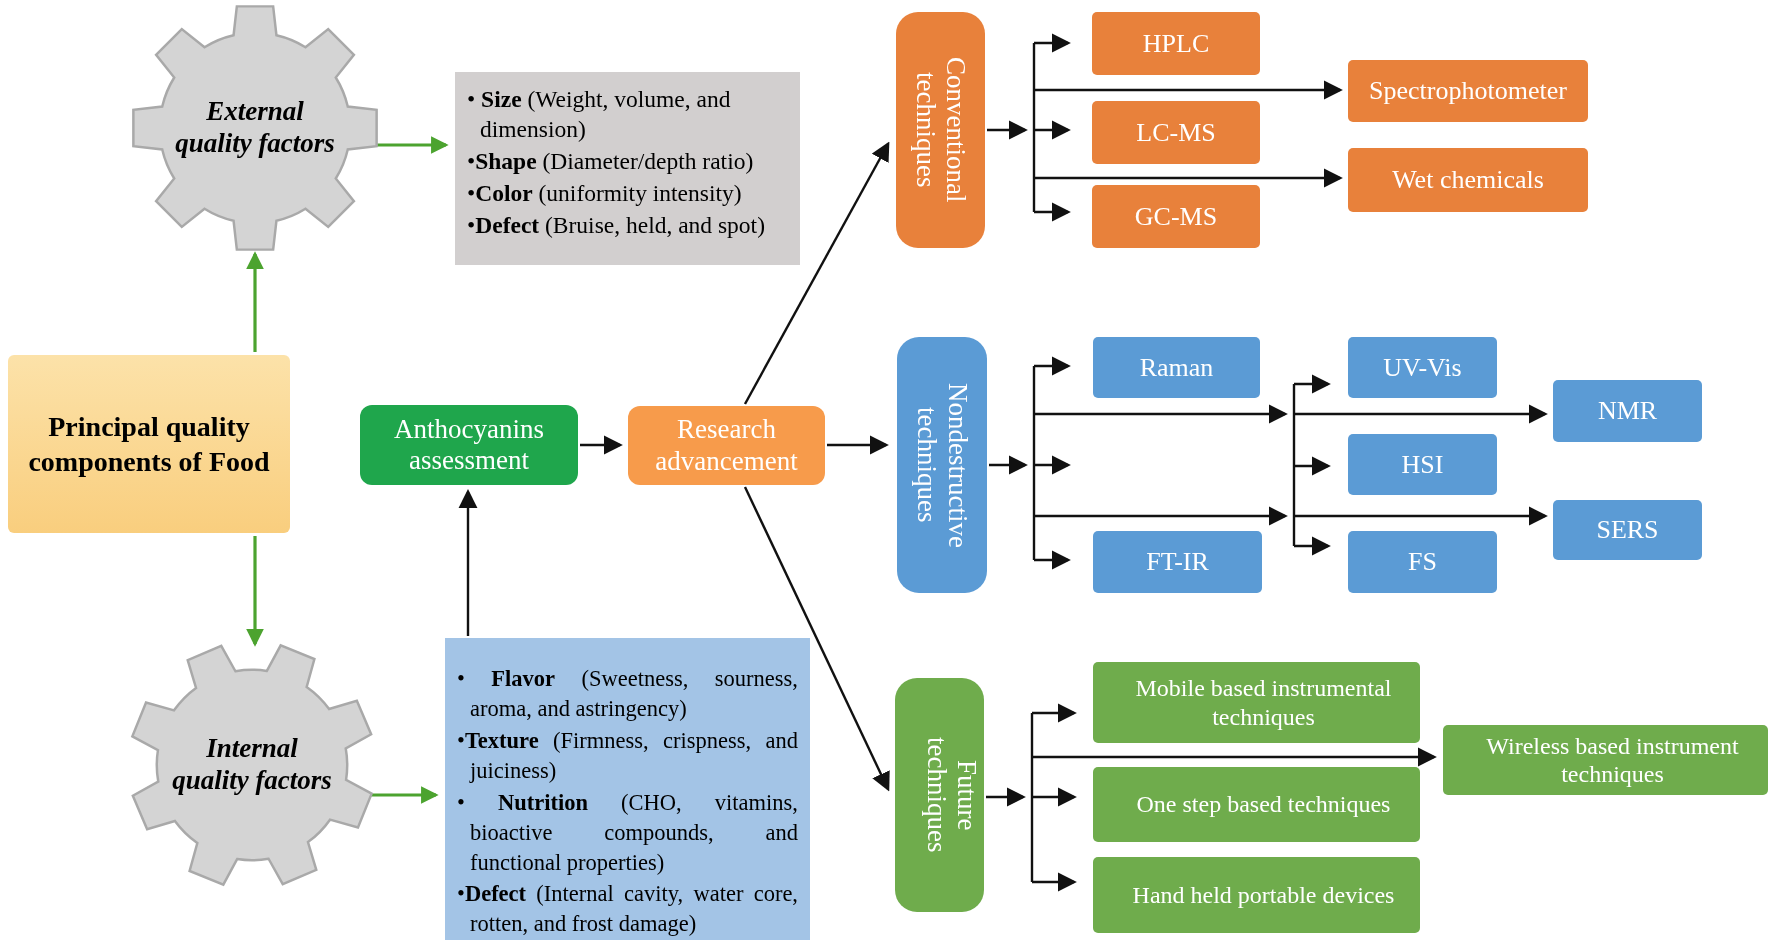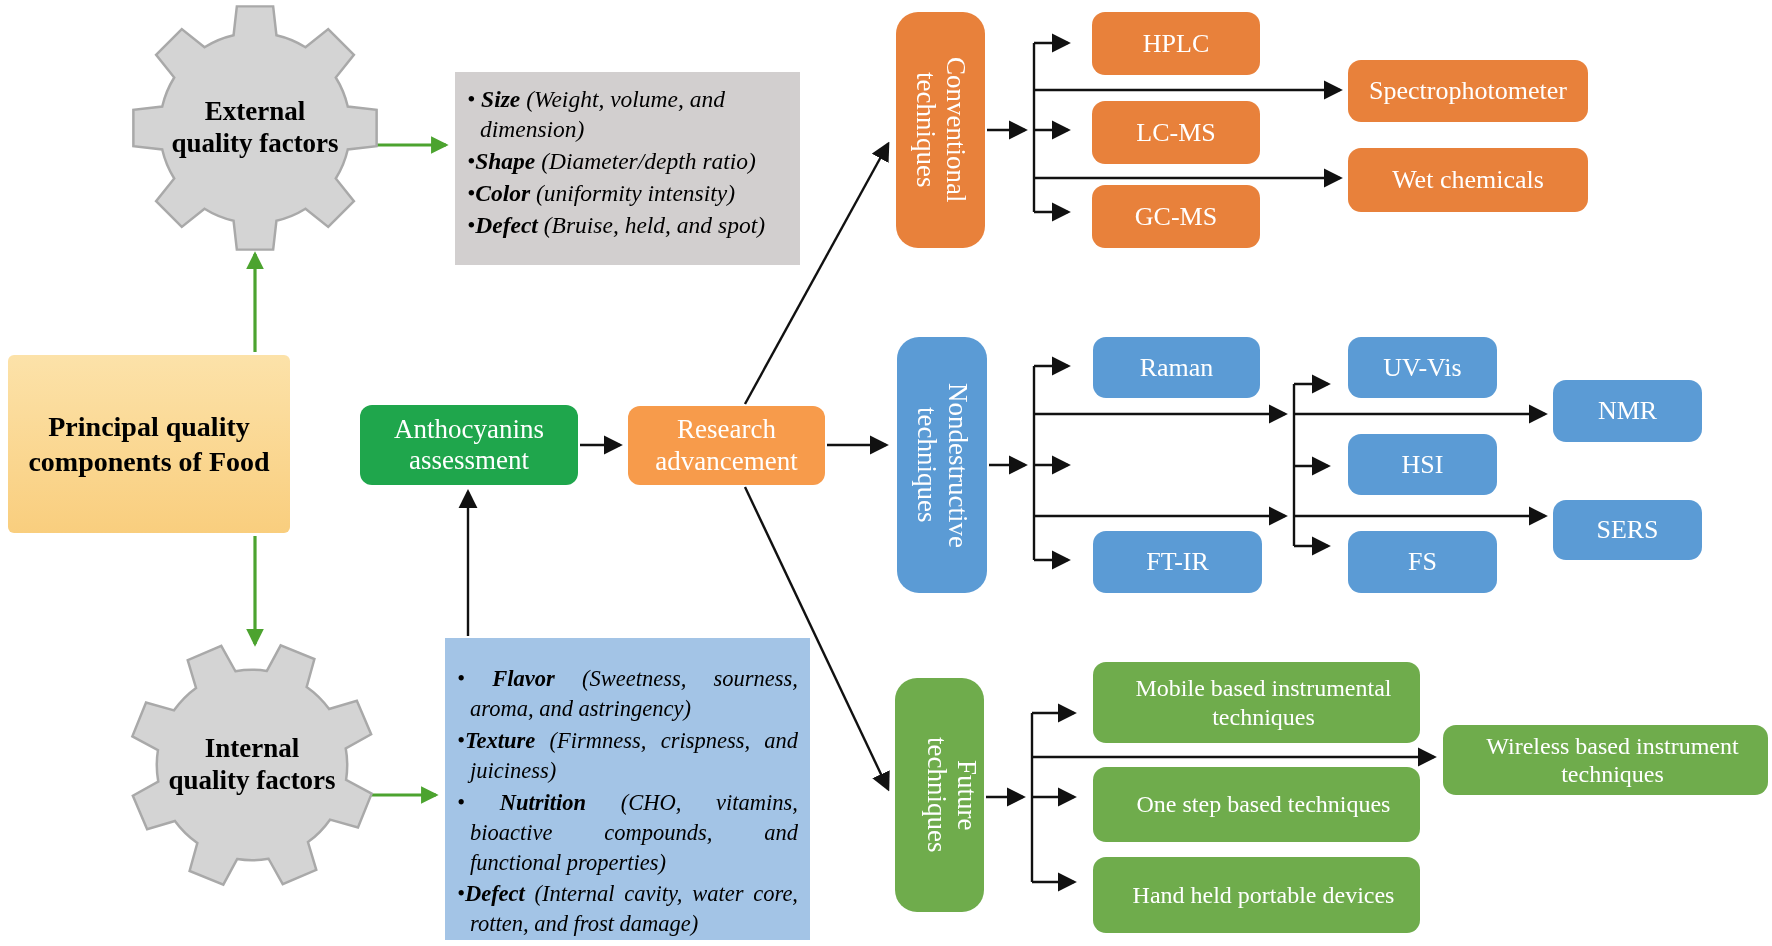--- a/index.html
+++ b/index.html
@@ -2,39 +2,39 @@
 <html><head>
 <meta charset="utf-8">
 <style>
   html,body{margin:0;padding:0;background:#fff;}
   body{width:1772px;height:946px;overflow:hidden;
        font-family:"Liberation Serif","DejaVu Serif",serif;}
   #stage{position:relative;width:1772px;height:946px;background:#fff;}
   #connectors{position:absolute;left:0;top:0;z-index:1;}
   .node{position:absolute;z-index:2;box-sizing:border-box;}
   .cbox{display:flex;align-items:center;justify-content:center;text-align:center;
-        color:#fff;border-radius:13px;line-height:1.15;}
+        color:#fff;border-radius:5px;line-height:1.15;}
   .tech{font-size:26px;}
   .tech2{font-size:24px;line-height:1.18;padding:4px 10px;}
   .orange{background:#E8813B;}
   .orangeL{background:#F79B4B;}
   .blue{background:#5B9BD5;}
   .greenB{background:#1FA64C;}
   .greenO{background:#6FAC4C;padding-left:24px;}
   .flowbox{font-size:27px;border-radius:12px;}
   .vbox{display:flex;align-items:center;justify-content:center;color:#fff;
         border-radius:22px;font-size:27px;}
   .vlabel{writing-mode:vertical-rl;text-orientation:mixed;text-align:center;line-height:1.14;}
   .gear{z-index:2;}
   .gear svg{position:absolute;left:0;top:0;}
   .gear-label{position:absolute;inset:0;display:flex;align-items:center;justify-content:center;
         text-align:center;font-weight:bold;font-size:27px;line-height:1.18;color:#000;}
-  .gear-label span{display:block;width:170px;}
+  .gear-label span{display:block;width:170px;font-style:italic;}
   .panel{color:#000;}
-  .panel p{margin:0 0 2px 0;padding-left:13px;text-indent:-13px;font-style:italic;}
+  .panel p{margin:0 0 2px 0;padding-left:13px;text-indent:-13px;}
   .panel .term{font-weight:bold;}
   #gray-panel{background:#D2CFCF;font-size:23.5px;line-height:1.28;padding:12px 12px;}
   #blue-panel{background:#A3C4E6;font-size:22.5px;line-height:1.33;padding:26px 12px;
         text-align:justify;}
   #yellow-box{background:linear-gradient(180deg,#FCE2A9 0%,#F9CE7E 100%);
         border-radius:6px;display:flex;align-items:center;justify-content:center;
         text-align:center;font-weight:bold;font-size:28px;line-height:1.25;color:#000;}
 </style>
 </head>
 <body>

